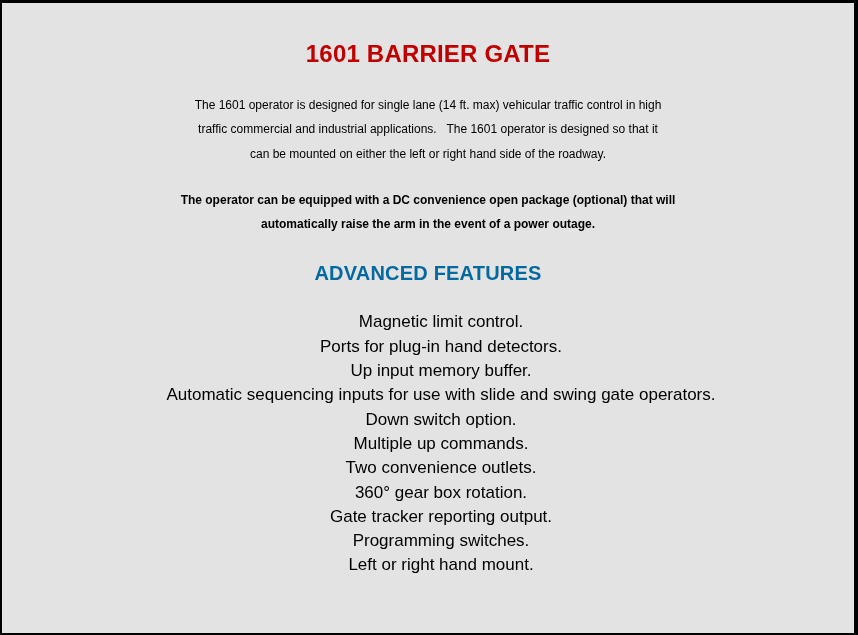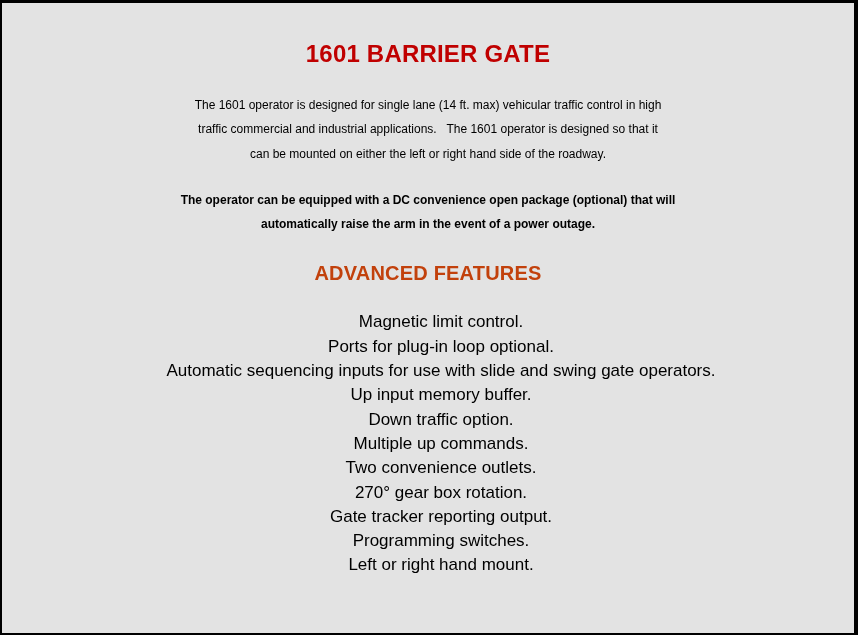--- a/index.html
+++ b/index.html
@@ -41,21 +41,21 @@
   }
   .para.second {
     margin-top: 22px;
     font-weight: bold;
   }
   .features-heading {
     margin: 26px 0 0 0;
     font-size: 20px;
     line-height: 22px;
     font-weight: bold;
-    color: #c2410c;
+    color: #0369a1;
     letter-spacing: 0.2px;
   }
   .features {
     margin-top: 26px;
     padding-left: 26px;
   }
   .feature-item {
     font-size: 17px;
     line-height: 24.3px;
   }
@@ -70,24 +70,24 @@
 traffic commercial and industrial applications. &nbsp; The 1601 operator is designed so that it
 can be mounted on either the left or right hand side of the roadway.</p>
 
   <p class="para second">The operator can be equipped with a DC convenience open package (optional) that will
 automatically raise the arm in the event of a power outage.</p>
 
   <h2 class="features-heading">ADVANCED FEATURES</h2>
 
   <div class="features">
       <div class="feature-item">Magnetic limit control.</div>
-      <div class="feature-item">Ports for plug-in loop optional.</div>
+      <div class="feature-item">Ports for plug-in hand detectors.</div>
+      <div class="feature-item">Up input memory buffer.</div>
       <div class="feature-item">Automatic sequencing inputs for use with slide and swing gate operators.</div>
-      <div class="feature-item">Up input memory buffer.</div>
-      <div class="feature-item">Down traffic option.</div>
+      <div class="feature-item">Down switch option.</div>
       <div class="feature-item">Multiple up commands.</div>
       <div class="feature-item">Two convenience outlets.</div>
-      <div class="feature-item">270° gear box rotation.</div>
+      <div class="feature-item">360° gear box rotation.</div>
       <div class="feature-item">Gate tracker reporting output.</div>
       <div class="feature-item">Programming switches.</div>
       <div class="feature-item">Left or right hand mount.</div>
     </div>
 </div>
 
 </body></html>

